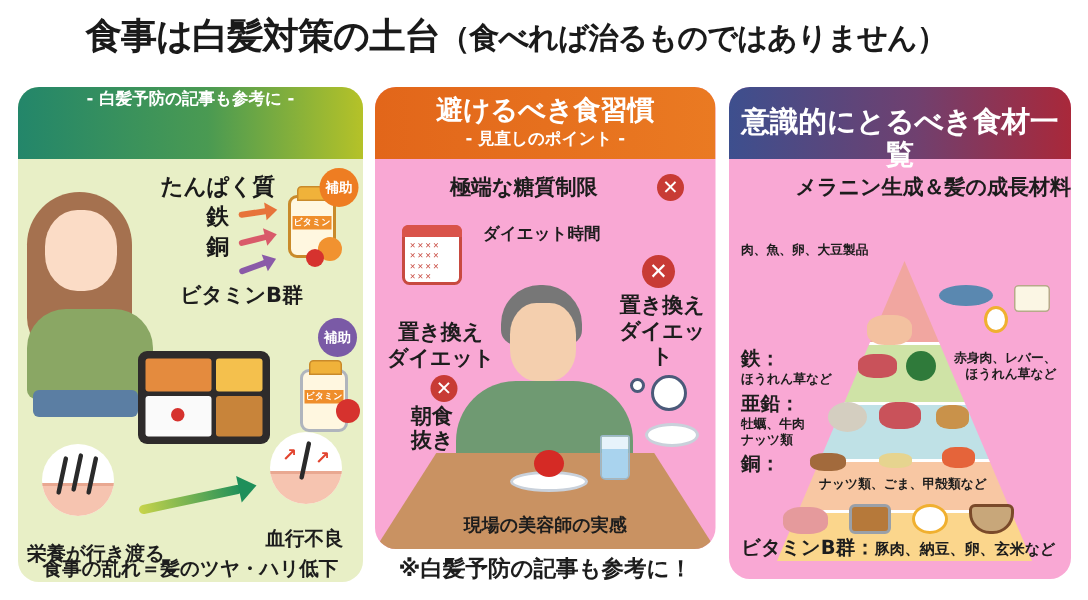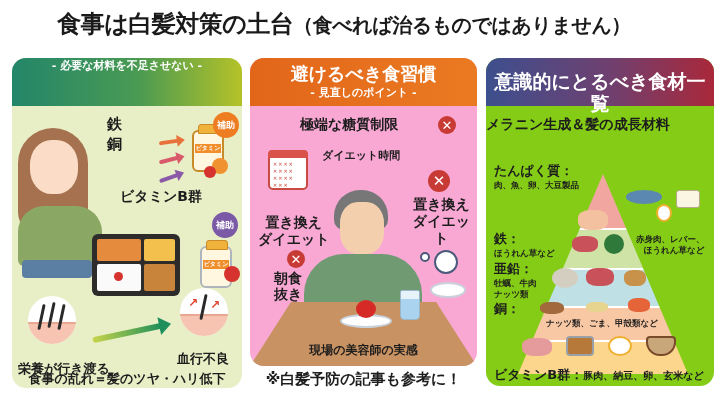--- a/index.html
+++ b/index.html
@@ -18,21 +18,21 @@
   .panel-head .h-sub { display: block; font-size: 11px; line-height: 16px; }
   .panel-body { position: relative; }
 
   
   #panel-left { left: 12px; width: 230px; height: 330px; background: #e8efc6; }
   #panel-left .panel-head { background: linear-gradient(90deg, #23866a 0%, #4a9a52 55%, #b5c228 100%); }
   
   #panel-mid { left: 250px; width: 227px; height: 308px; background: #f9a8d4; }
   #panel-mid .panel-head { background: linear-gradient(90deg, #e2661a 0%, #ea7a22 100%); }
   
-  #panel-right { left: 486px; width: 228px; height: 328px; background: #84cc16; }
+  #panel-right { left: 486px; width: 228px; height: 328px; background: #f9a8d4; }
   #panel-right .panel-head { background: linear-gradient(90deg, #3d4f8e 0%, #70406f 55%, #a9283a 100%); }
   #panel-right .panel-head .h-title { padding-top: 12px; font-size: 19px; }
 
   .abs { position: absolute; }
 
   
   .nut-list { position: absolute; left: 95px; top: 8px; text-align: center; font-weight: bold; font-size: 15px; line-height: 20px; color: #1a1a1a; }
   .arrow { position: absolute; height: 4px; border-radius: 2px; }
   .arrow::after { content: ""; position: absolute; right: -6px; top: -4px; border-left: 8px solid currentColor; border-top: 6px solid transparent; border-bottom: 6px solid transparent; }
 
@@ -84,32 +84,33 @@
 </style>
 </head>
 <body>
 
 <div class="main-title">
   <span>食事は白髪対策の土台</span><span class="sub">（食べれば治るものではありません）</span>
 </div>
 
 <div class="panel" id="panel-left">
   <div class="panel-head">
-    <span class="h-sub">- 必要な材料を不足させない -</span>
+    <span class="h-sub">- 白髪予防の記事も参考に -</span>
   </div>
   <div class="panel-body">
 
     <div>
       <div class="girl-hair"></div>
       <div class="girl-body"></div>
       <div class="girl-face"></div>
       <div class="girl-jeans"></div>
     </div>
 
     <div class="nut-list">
+      <div>たんぱく質</div>
       <div>鉄</div>
       <div>銅</div>
     </div>
     <div class="arrow" style="left:147px;top:34px;width:20px;background:#e7733a;color:#e7733a;transform:rotate(-8deg);"></div>
     <div class="arrow" style="left:147px;top:52px;width:20px;background:#d95a6a;color:#d95a6a;transform:rotate(-14deg);"></div>
     <div class="arrow" style="left:147px;top:70px;width:20px;background:#8a5aa8;color:#8a5aa8;transform:rotate(-20deg);"></div>
 
     <div class="bottle" style="left:180px;top:24px;">
       <span class="lbl">ビタミン</span>
     </div>
@@ -200,21 +201,21 @@
     <div class="txt-sm abs" style="left:0;top:236px;width:227px;text-align:center;font-size:12px;">現場の美容師の実感</div>
   </div>
 </div>
 <div class="note-bottom">※白髪予防の記事も参考に！</div>
 
 <div class="panel" id="panel-right">
   <div class="panel-head">
     <span class="h-title">意識的にとるべき食材一覧</span>
   </div>
   <div class="panel-body">
-    <div class="abs" style="left:0;top:10px;width:228px;text-align:left;font-size:14px;font-weight:bold;">メラニン生成＆髪の成長材料</div>
+    <div class="abs" style="left:0;top:10px;width:228px;text-align:right;font-size:14px;font-weight:bold;">メラニン生成＆髪の成長材料</div>
 
     <div class="pyr">
       <div class="tri-clip" style="background:linear-gradient(180deg,#f1a6a0 0 27%, #fff 27% 28%, #cfe3a6 28% 47%, #fff 47% 48%, #bfe1e6 48% 66%, #fff 66% 67%, #f8c7a3 67% 83%, #fff 83% 84%, #fbd68c 84% 100%);"></div>
     </div>
 
     <div class="food" style="left:92px;top:104px;width:30px;height:20px;background:#f3c1a0;"></div>
     <div class="food" style="left:140px;top:84px;width:36px;height:14px;background:#5a88b0;border-radius:50%;"></div>
     <div class="food" style="left:170px;top:98px;width:16px;height:18px;background:#fff;border:2px solid #f0b030;border-radius:50%;"></div>
     <div class="food" style="left:190px;top:84px;width:24px;height:18px;background:#fbf6e4;border:1px solid #b7a98a;border-radius:3px;"></div>
 
@@ -228,38 +229,37 @@
     <div class="food" style="left:54px;top:196px;width:24px;height:12px;background:#a26a3c;"></div>
     <div class="food" style="left:100px;top:196px;width:22px;height:10px;background:#e6d48f;"></div>
     <div class="food" style="left:142px;top:192px;width:22px;height:14px;background:#e5643a;"></div>
 
     <div class="food" style="left:36px;top:232px;width:30px;height:18px;background:#e59a9c;"></div>
     <div class="food" style="left:80px;top:230px;width:28px;height:20px;background:#b6793a;border:2px solid #9aa0a8;border-radius:4px;"></div>
     <div class="food" style="left:122px;top:230px;width:24px;height:20px;background:#fff;border:2px solid #f0b030;border-radius:50%;"></div>
     <div class="food" style="left:160px;top:230px;width:30px;height:20px;background:#c8a77a;border:2px solid #7a4a2a;border-radius:4px 4px 14px 14px;"></div>
 
     <div class="abs" style="left:8px;top:56px;">
-      <div class="sec-label">たんぱく質：</div>
       <div class="sec-desc">肉、魚、卵、大豆製品</div>
     </div>
     <div class="abs" style="left:8px;top:124px;">
       <div class="sec-label">鉄：</div>
       <div class="sec-desc">ほうれん草など</div>
     </div>
     <div class="abs" style="left:150px;top:128px;text-align:right;">
       <div class="sec-desc">赤身肉、レバー、</div>
       <div class="sec-desc">ほうれん草など</div>
     </div>
     <div class="abs" style="left:8px;top:154px;">
       <div class="sec-label">亜鉛：</div>
       <div class="sec-desc">牡蠣、牛肉</div>
       <div class="sec-desc">ナッツ類</div>
     </div>
     <div class="abs" style="left:8px;top:194px;">
       <div class="sec-label">銅：</div>
     </div>
     <div class="sec-desc abs" style="left:60px;top:212px;">ナッツ類、ごま、甲殻類など</div>
 
-    <div class="abs" style="left:8px;top:258px;white-space:nowrap;">
+    <div class="abs" style="left:8px;top:248px;white-space:nowrap;">
       <span class="sec-label">ビタミンB群：</span><span class="sec-desc" style="font-size:10px;">豚肉、納豆、卵、玄米など</span>
     </div>
   </div>
 </div>
 
 </body></html>

